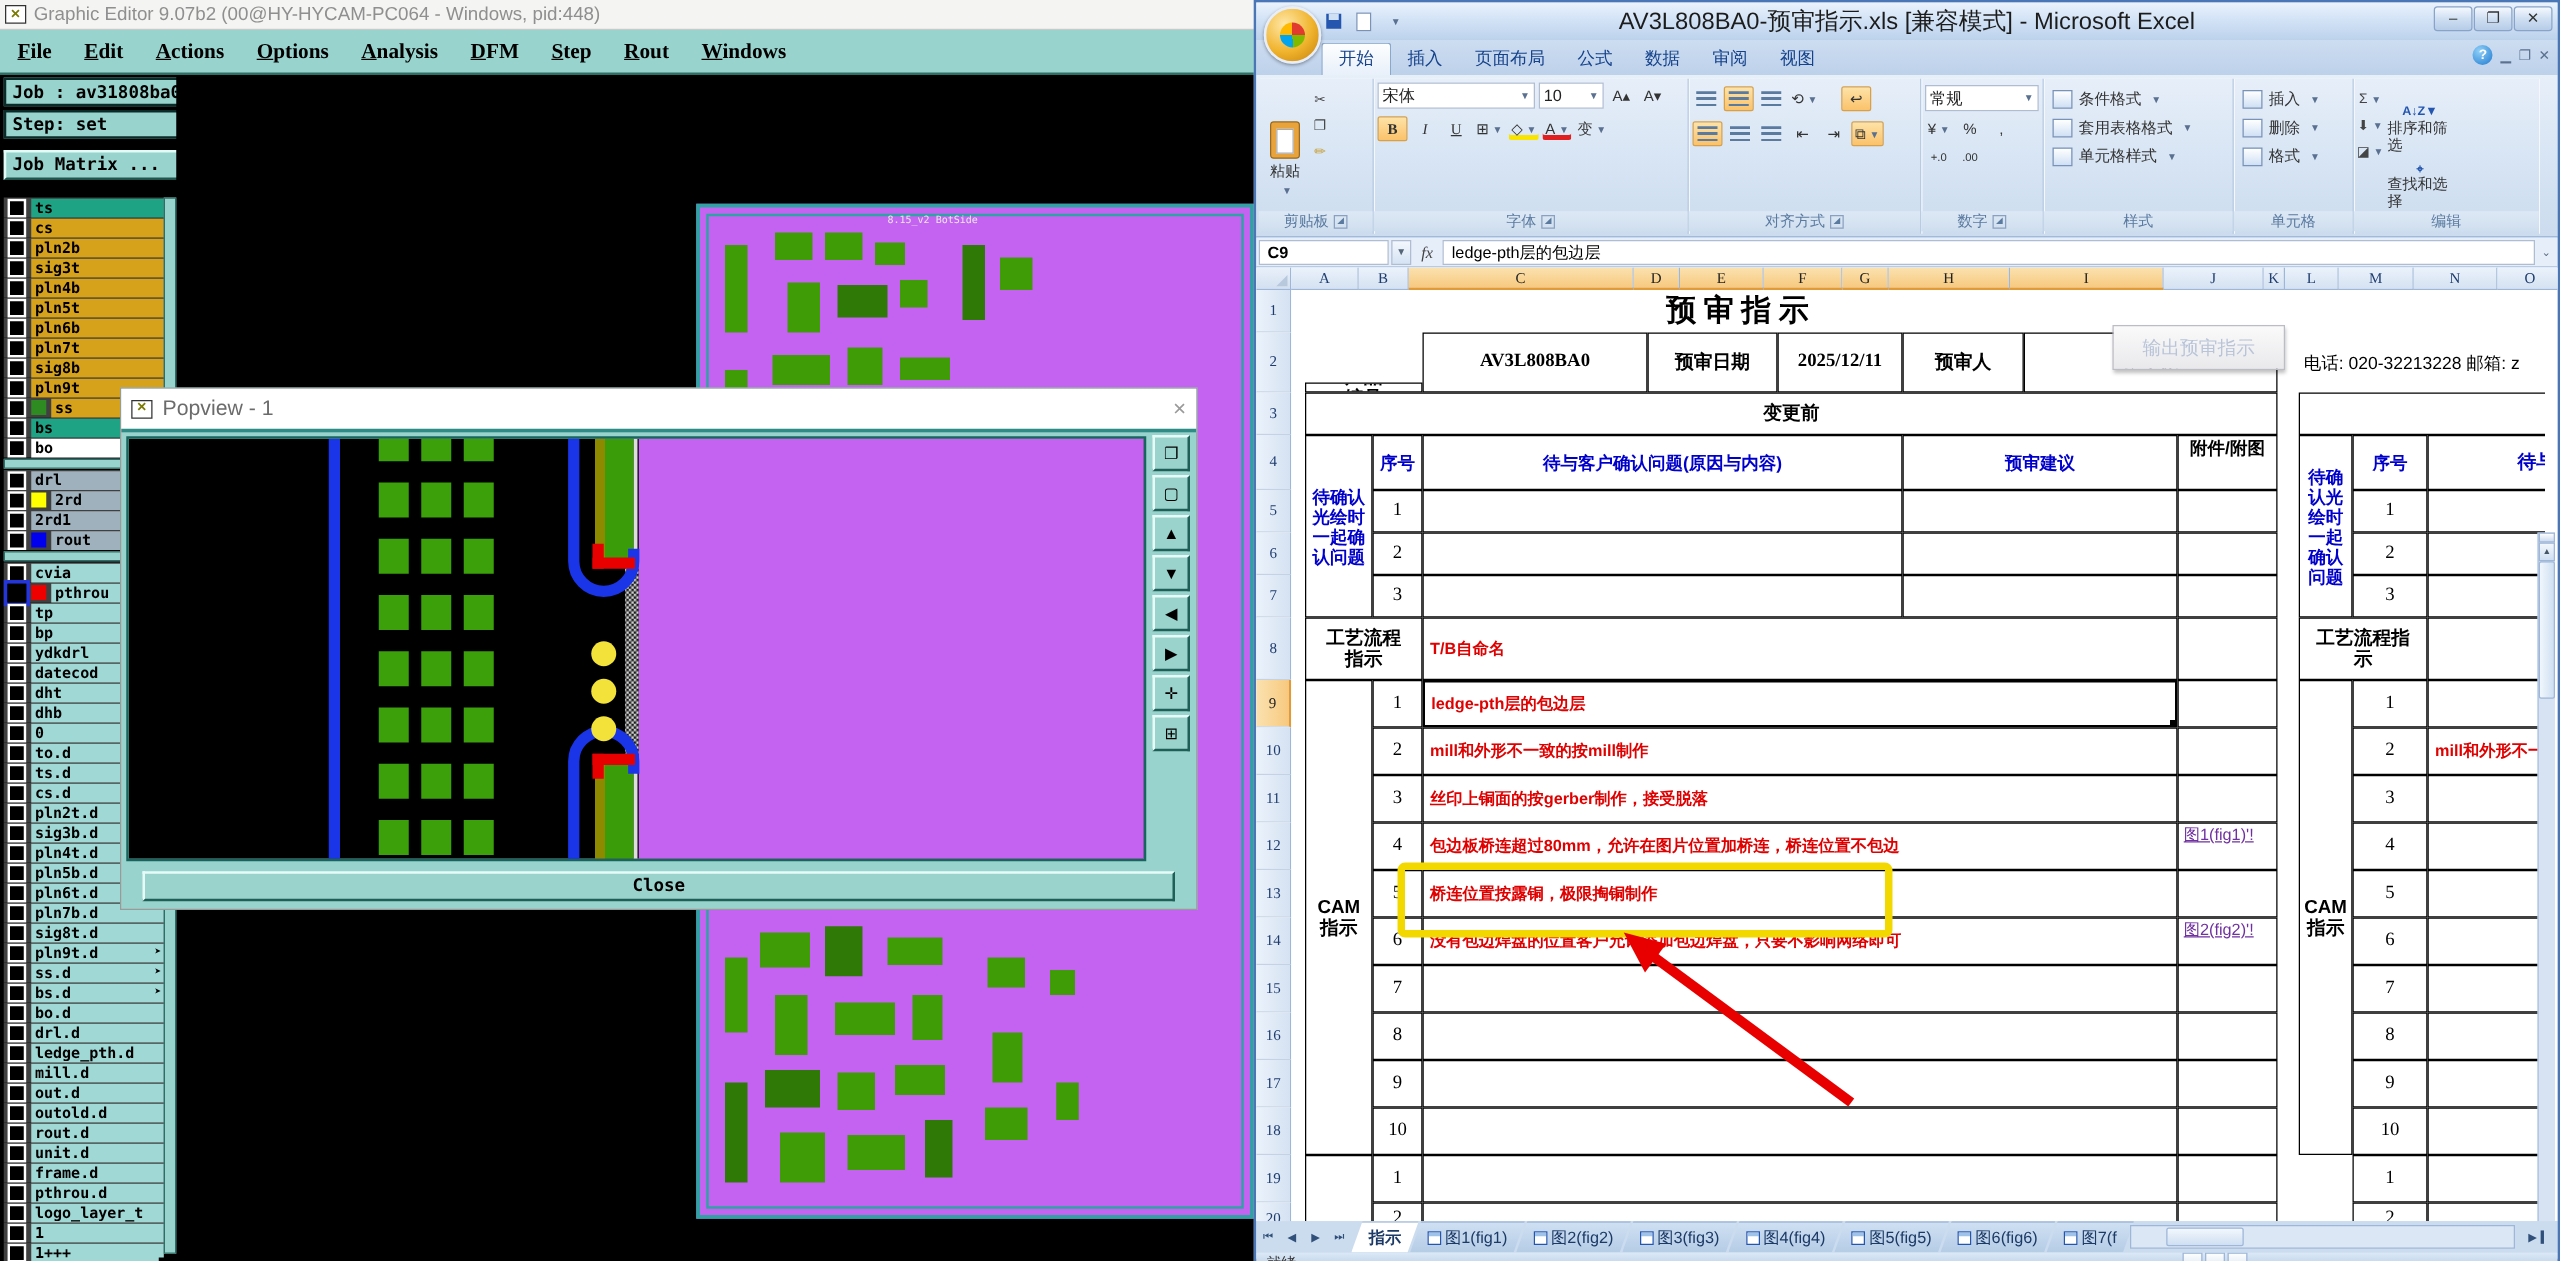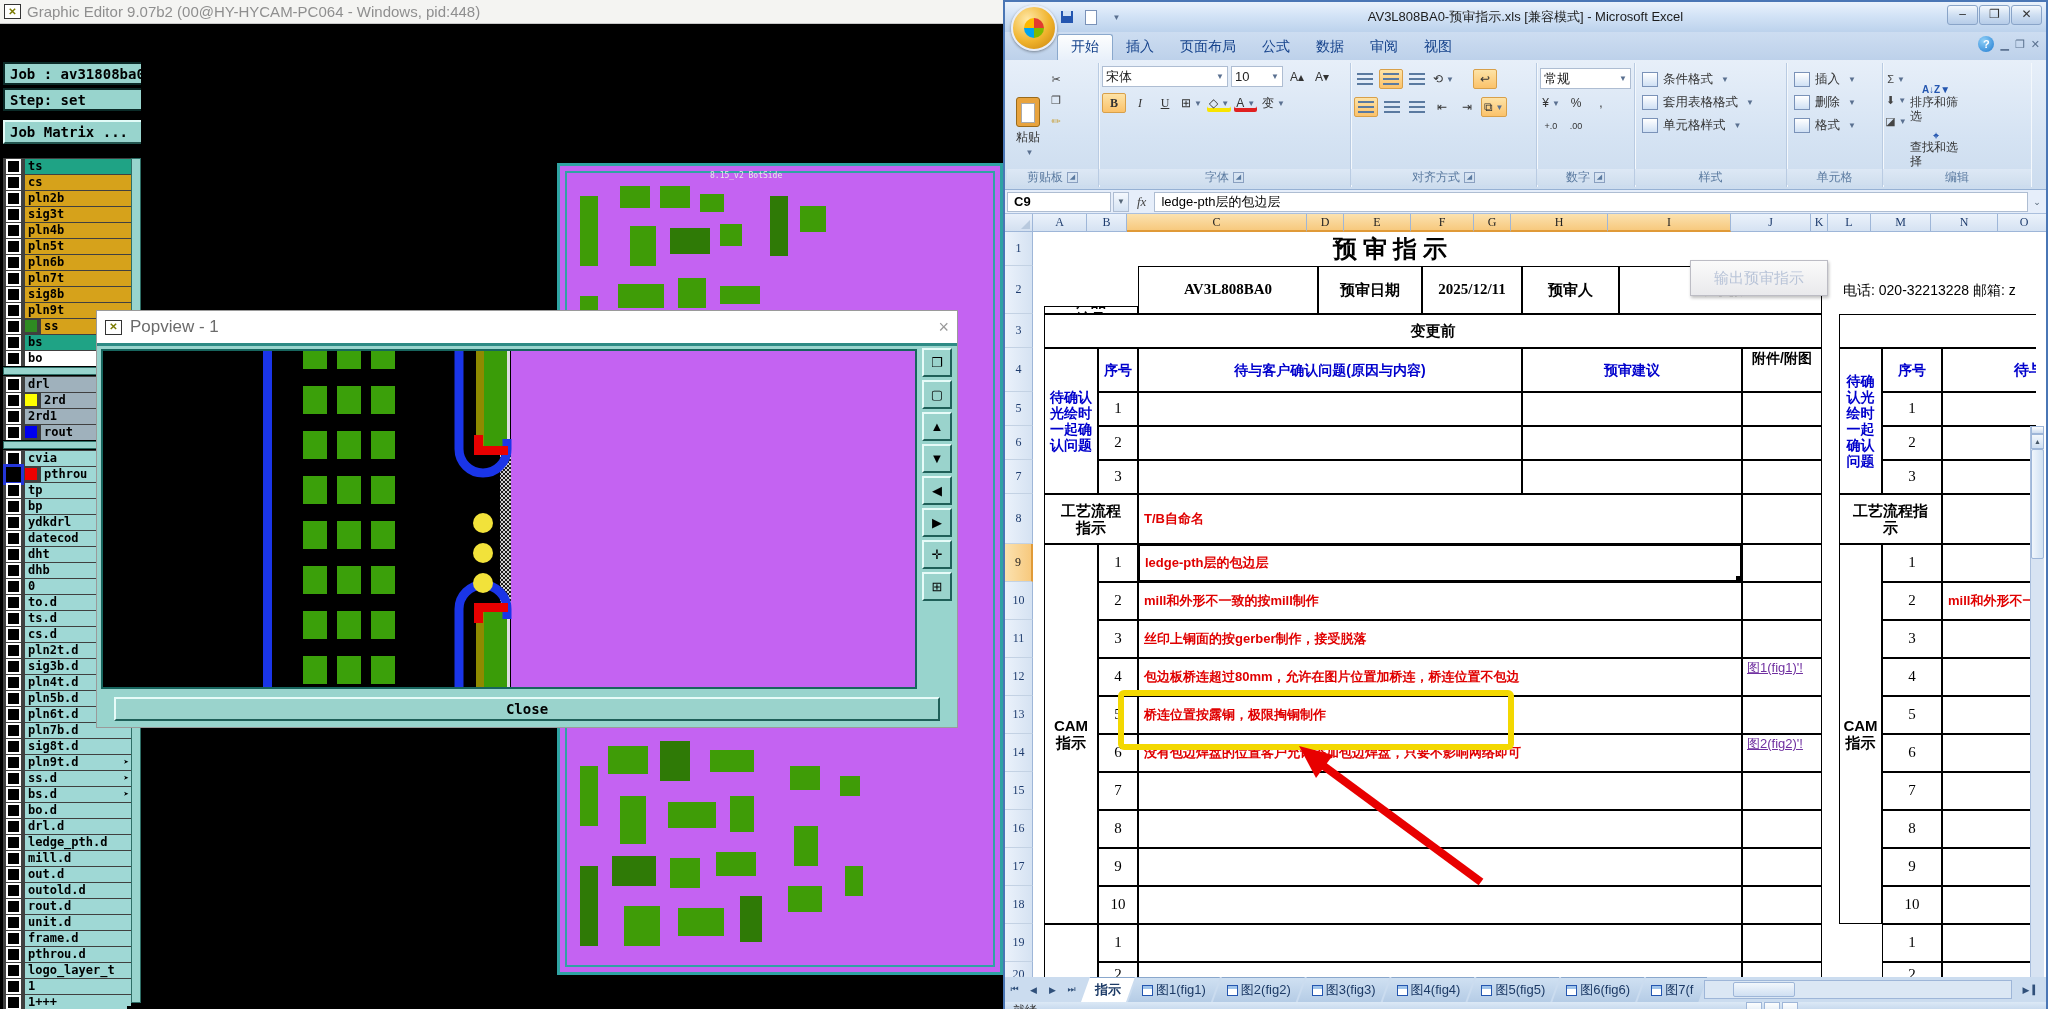--- a/index.html
+++ b/index.html
@@ -44,21 +44,21 @@
   
   #excel{position:absolute;left:1003px;top:0;width:1045px;height:1009px;background:#bfd4ee;border:2px solid #4a76b5;box-sizing:border-box;z-index:10;font-family:"Liberation Sans",sans-serif;}
   .xl-titlebar{position:absolute;left:0;top:0;width:100%;height:30px;background:linear-gradient(#eaf2fc,#d3e3f6 45%,#bcd2ec);display:flex;align-items:center;}
   .xl-orb{position:absolute;left:6px;top:3px;width:42px;height:42px;border-radius:50%;background:radial-gradient(circle at 35% 30%,#ffe8a8,#f0b32c 55%,#c57f0a);border:2px solid #e8eef8;box-shadow:0 1px 3px rgba(0,0,0,.4);z-index:3;display:flex;align-items:center;justify-content:center;}
   .xl-orb-logo{width:20px;height:20px;border-radius:50%;background:conic-gradient(#e23a2e 0 25%,#7fba00 25% 50%,#00a4ef 50% 75%,#ffb900 75%);}
   .xl-qat{margin-left:52px;display:flex;align-items:center;gap:4px;}
   .qat-btn{width:20px;height:18px;display:flex;align-items:center;justify-content:center;font-size:11px;border-radius:3px;}
   .icon-save{width:12px;height:12px;background:#2456b0;position:relative;}
   .icon-save:after{content:"";position:absolute;left:2px;top:0;width:8px;height:5px;background:#cfe0f4;}
   .icon-doc{width:10px;height:13px;background:#fff;border:1px solid #7a92b8;}
-  .xl-title-text{position:absolute;left:0;right:0;text-align:center;font-size:13px;color:#1c1c1c;}
+  .xl-title-text{position:absolute;left:0;right:0;text-align:center;font-size:19px;color:#1c1c1c;}
   .xl-winbtns{position:absolute;right:4px;top:3px;display:flex;gap:1px;z-index:4;}
   .xl-winbtn{width:29px;height:18px;background:linear-gradient(#f4f8fd,#cfdff2 50%,#b6cce8);border:1px solid #89a4c8;border-radius:3px;font-size:12px;line-height:16px;text-align:center;color:#333;}
   .xl-tabrow{position:absolute;left:0;top:30px;width:100%;height:28px;background:linear-gradient(#cdddf1,#bdd1ea);display:flex;align-items:flex-end;padding-left:52px;box-sizing:border-box;}
   .xl-tab{padding:3px 13px 4px;font-size:14px;color:#15428b;}
   .xl-tab.active{background:linear-gradient(#fdfefe,#e8f0fa);border:1px solid #8aa8cc;border-bottom:none;border-radius:3px 3px 0 0;color:#15428b;}
   .xl-tabrow-right{position:absolute;right:6px;top:34px;display:flex;align-items:center;gap:6px;}
   .help-circle{width:16px;height:16px;border-radius:50%;background:radial-gradient(circle at 35% 30%,#8fd0f8,#1f7ad0);color:#fff;font-size:11px;font-weight:bold;text-align:center;line-height:16px;}
   .mini-winbtn{color:#5a718f;font-size:11px;}
   .xl-ribbon{position:absolute;left:0;top:58px;width:100%;height:130px;background:linear-gradient(#e7eff9,#d5e3f3 60%,#ccdcee);border-bottom:1px solid #96b1d4;display:flex;padding:3px 2px 0 2px;box-sizing:border-box;}
   .rgroup{position:relative;height:124px;border-right:1px solid #b9cbe2;box-shadow:1px 0 0 #f4f8fc;display:flex;flex-direction:column;box-sizing:border-box;padding:3px 3px 0 3px;}
@@ -138,20 +138,31 @@
 </head>
 <body>
 
 <div id="root">
 
   <div id="editor">
     <div class="ed-titlebar">
       <span class="winicon">✕</span>
       <span class="ed-title">Graphic Editor 9.07b2 (00@HY-HYCAM-PC064 - Windows, pid:448)</span>
     </div>
+    <div class="ed-menubar" id="menubar">
+        <span class="ed-menu"><u>F</u>ile</span>
+        <span class="ed-menu"><u>E</u>dit</span>
+        <span class="ed-menu"><u>A</u>ctions</span>
+        <span class="ed-menu"><u>O</u>ptions</span>
+        <span class="ed-menu"><u>A</u>nalysis</span>
+        <span class="ed-menu"><u>D</u>FM</span>
+        <span class="ed-menu"><u>S</u>tep</span>
+        <span class="ed-menu"><u>R</u>out</span>
+        <span class="ed-menu"><u>W</u>indows</span>
+      </div>
     <div class="ed-box" style="left:3px;top:62px;width:156px;height:23px;">Job : av31808ba0</div>
     <div class="ed-box" style="left:3px;top:88px;width:156px;height:23px;">Step: set</div>
     <div class="ed-box raised" style="left:3px;top:120px;width:156px;height:24px;">Job Matrix ...</div>
 
     <div id="canvas">
       <div id="board">
         <svg width="440" height="806">
           <g id="board-decor">
               <rect x="60" y="20" width="30" height="22" fill="#3f9c07"></rect>
               <rect x="100" y="20" width="30" height="22" fill="#3f9c07"></rect>

